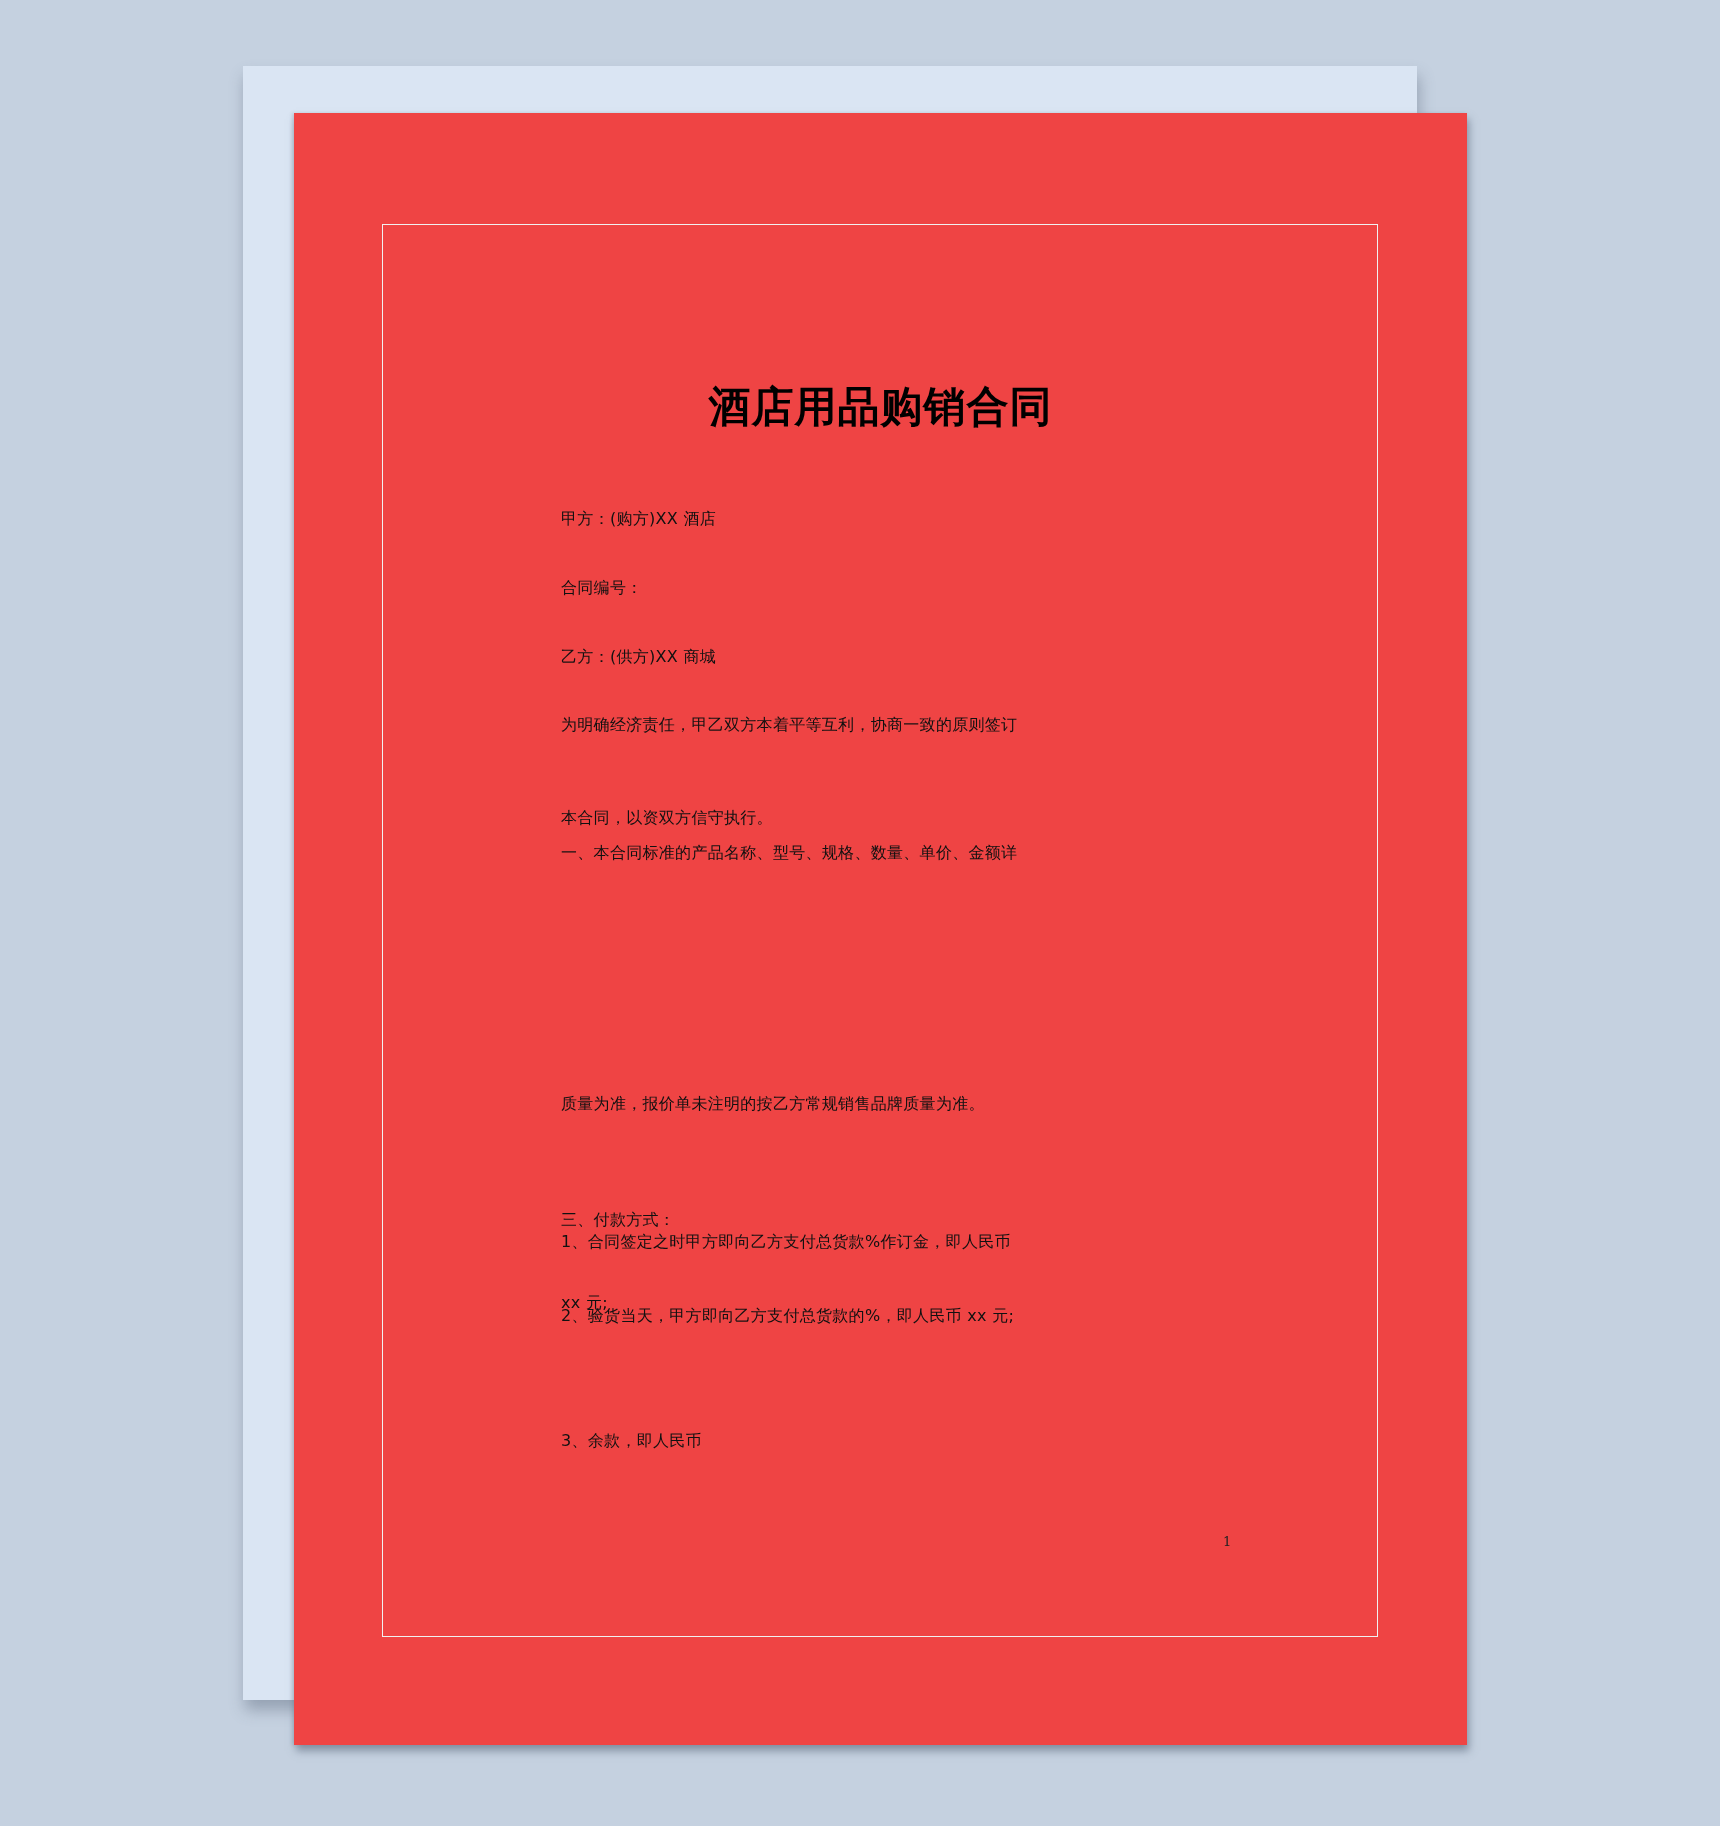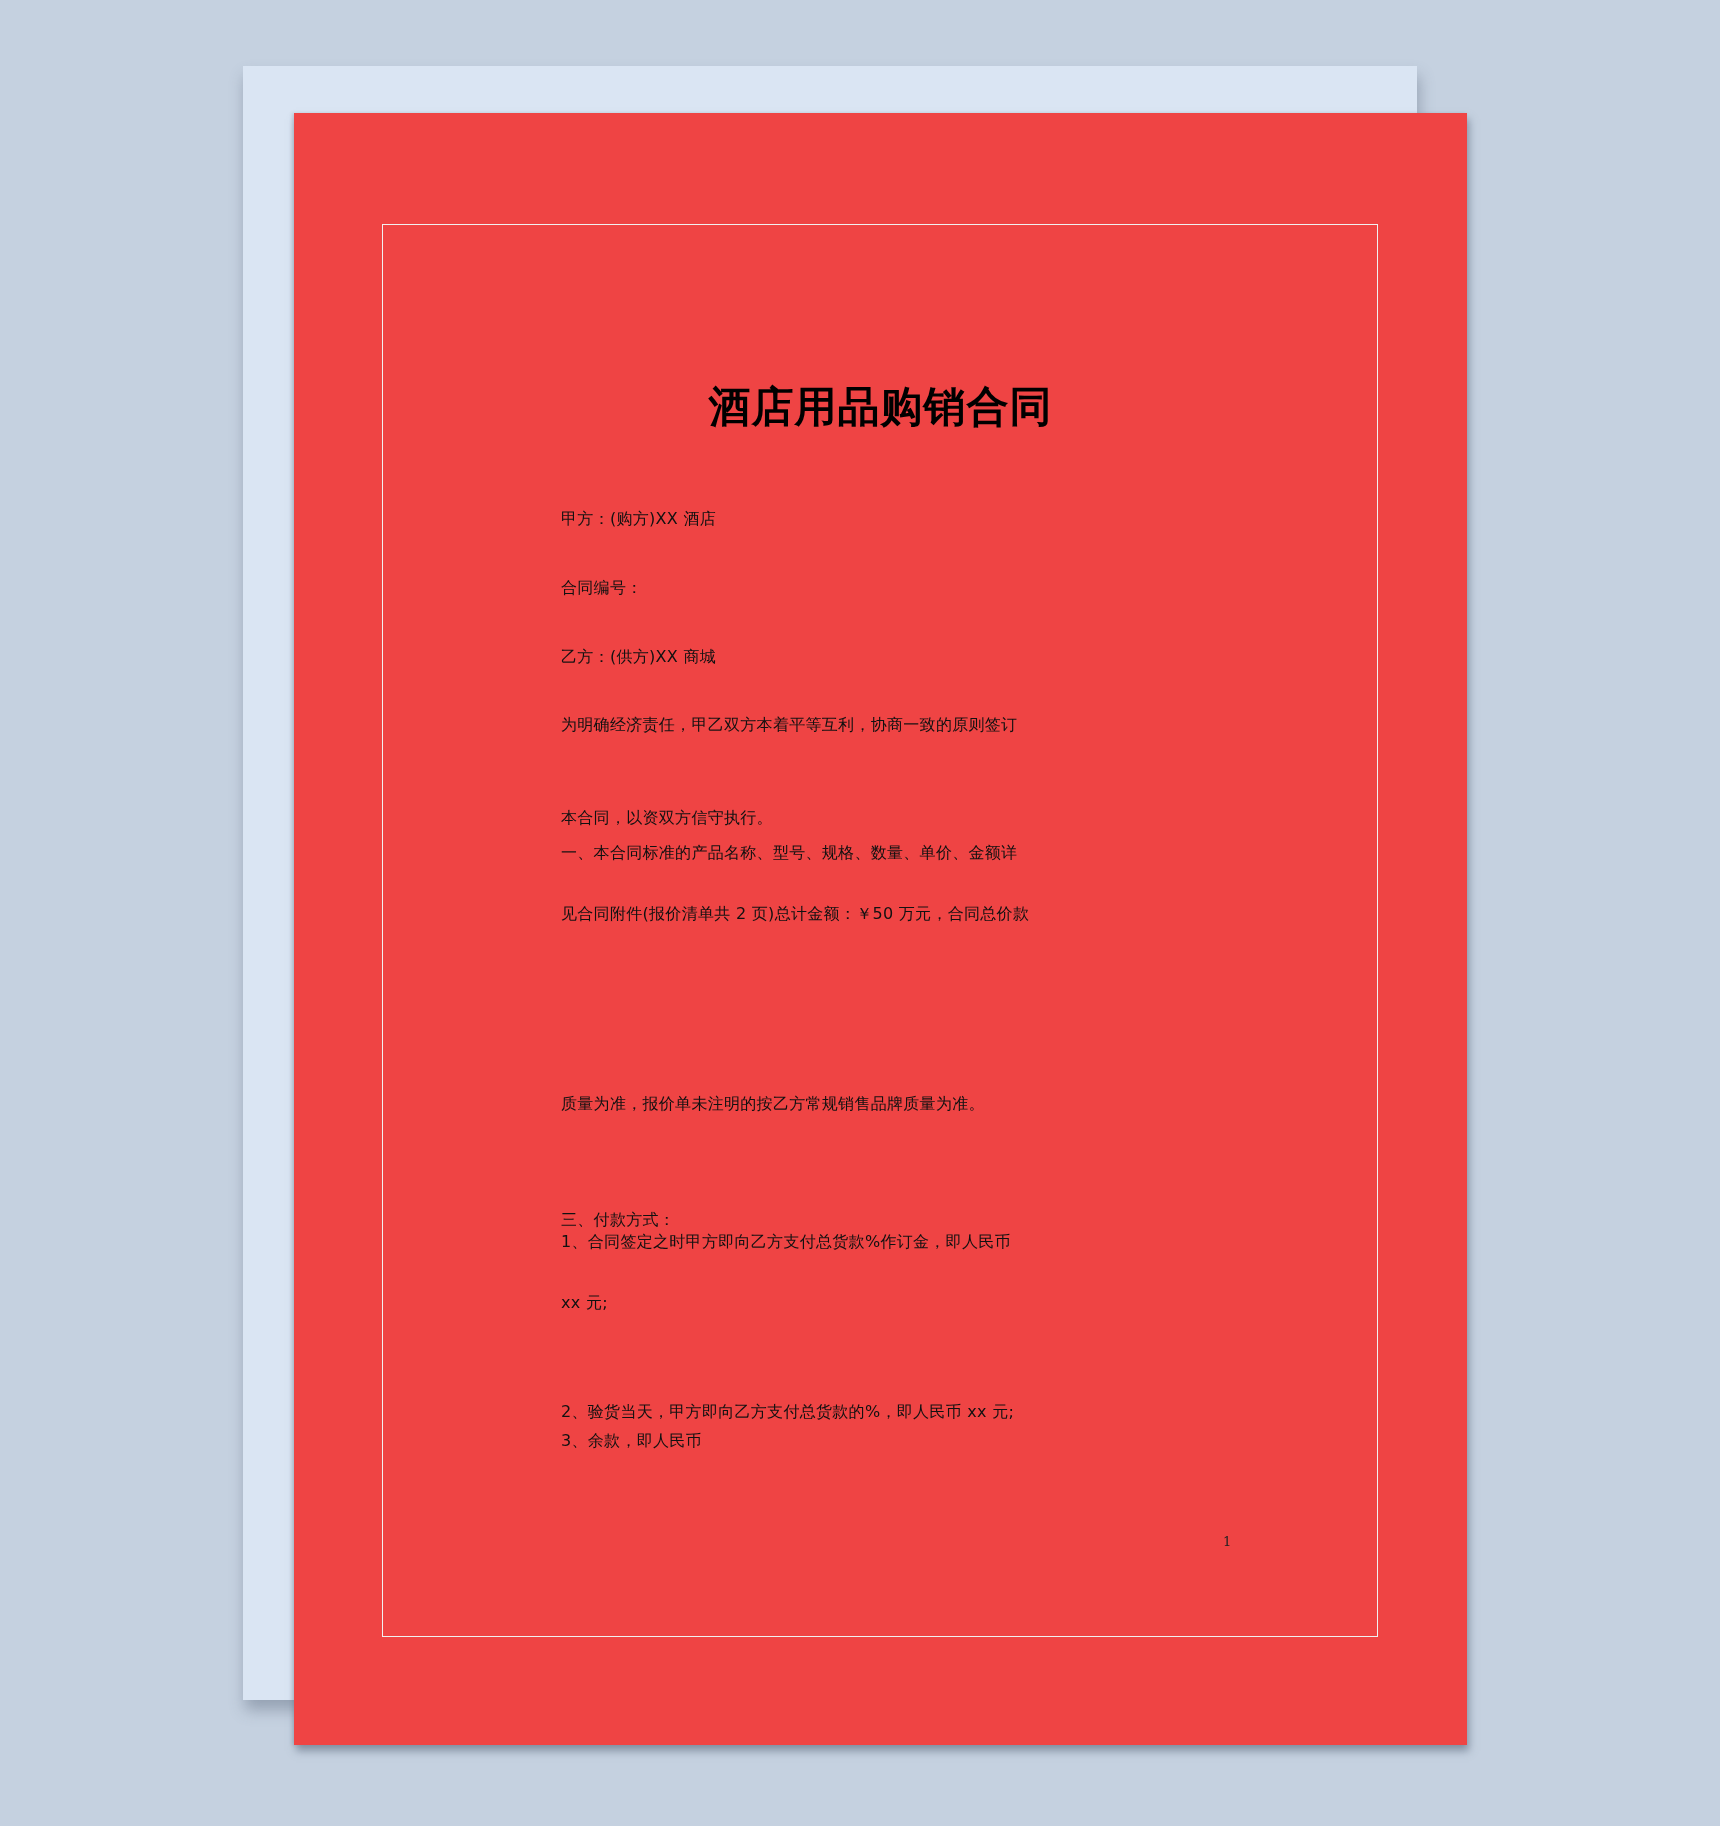--- a/index.html
+++ b/index.html
@@ -80,22 +80,21 @@
   <div class="margin-frame"></div>
 
   <div class="doc-title">酒店用品购销合同</div>
 
   <div class="line" style="top:391px">甲方：(购方)XX 酒店</div>
   <div class="line" style="top:460px">合同编号：</div>
   <div class="line" style="top:529px">乙方：(供方)XX 商城</div>
   <div class="line" style="top:597px">为明确经济责任，甲乙双方本着平等互利，协商一致的原则签订</div>
   <div class="line" style="top:690px">本合同，以资双方信守执行。</div>
   <div class="line" style="top:725px">一、本合同标准的产品名称、型号、规格、数量、单价、金额详</div>
-  <div class="line" style="top:786px">见合同附件(报价清单共 2 页)总计金额：￥50 万元，合同总价款</div>
   <div class="line" style="top:976px">质量为准，报价单未注明的按乙方常规销售品牌质量为准。</div>
   <div class="line" style="top:1092px">三、付款方式：</div>
   <div class="line" style="top:1114px">1、合同签定之时甲方即向乙方支付总货款%作订金，即人民币</div>
   <div class="line" style="top:1175px">xx 元;</div>
-  <div class="line" style="top:1284px">2、验货当天，甲方即向乙方支付总货款的%，即人民币 xx 元;</div>
+  <div class="line" style="top:1188px">2、验货当天，甲方即向乙方支付总货款的%，即人民币 xx 元;</div>
   <div class="line" style="top:1313px">3、余款，即人民币</div>
 
   <div class="page-number">1</div>
 </div>
 
 </body></html>

